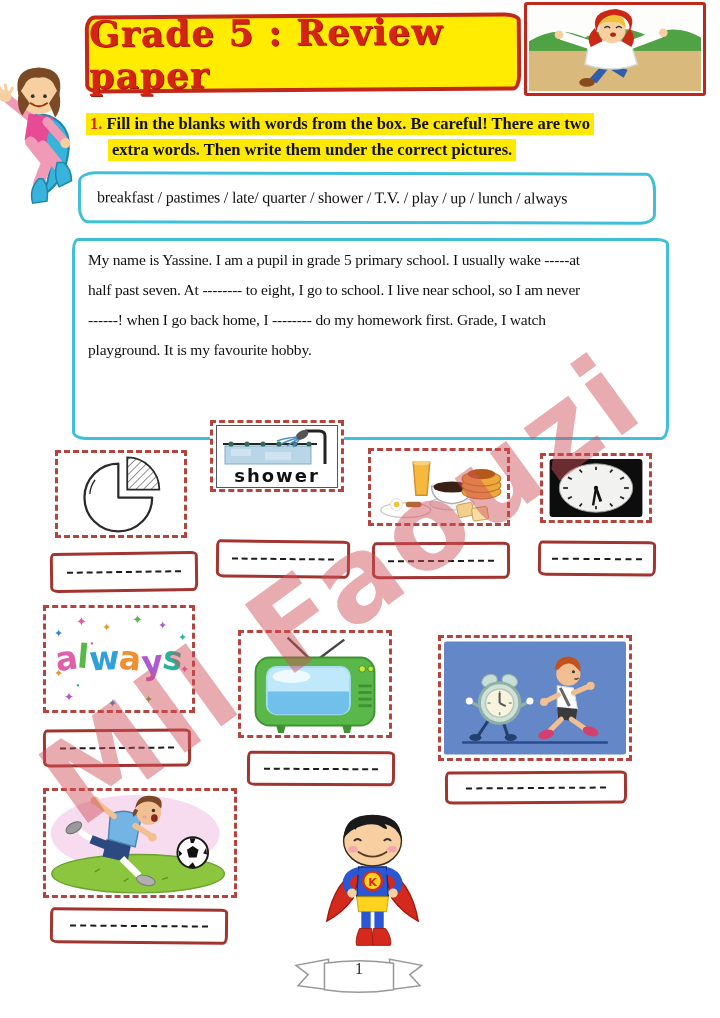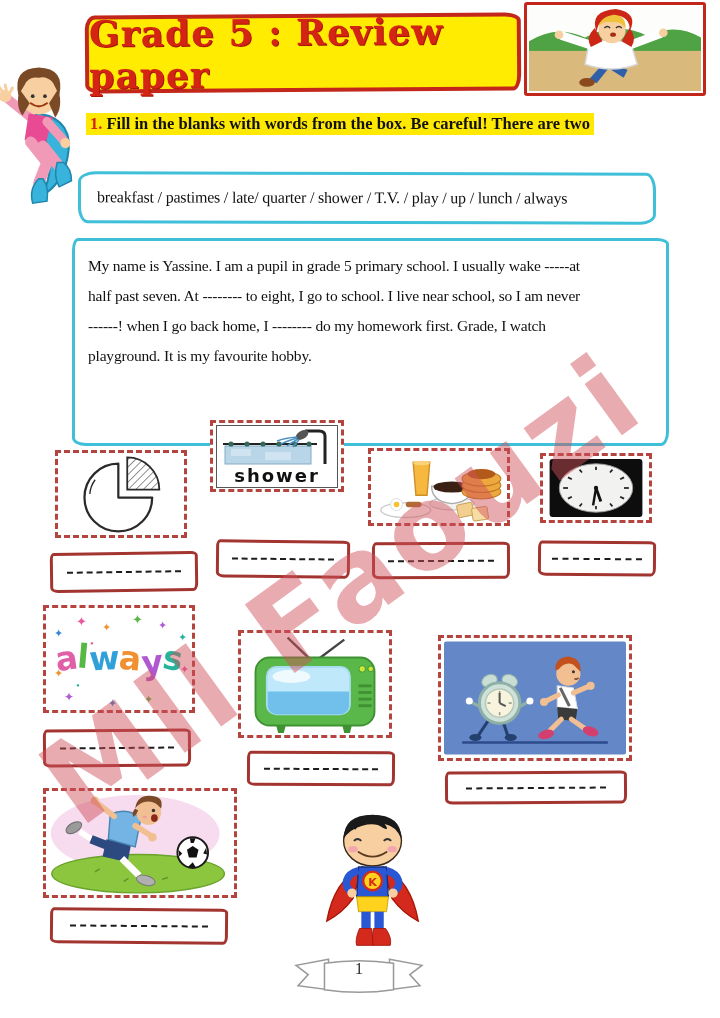--- a/index.html
+++ b/index.html
@@ -30,21 +30,21 @@
 
   
   .word-box{position:absolute;left:78px;top:172px;width:556px;height:46px;background:#fff;
     border:3.5px solid #3fc0d8;border-radius:18px 10px 16px 10px/10px 18px 10px 16px;
     display:flex;align-items:center;padding-left:16px;font-size:16px;letter-spacing:-0.2px;
     transform:rotate(0.15deg);}
 
   
   .passage-box{position:absolute;left:72px;top:238px;width:578px;height:192px;background:#fff;
     border:3.5px solid #3fc0d8;border-radius:6px 12px 8px 14px/12px 6px 14px 8px;
-    padding:10px 0 0 13px;box-sizing:content-box;font-size:15.5px;letter-spacing:-0.2px;}
+    padding:4px 0 0 13px;box-sizing:content-box;font-size:15.5px;letter-spacing:-0.2px;}
   .passage-box .pline{line-height:30px;white-space:nowrap;}
 
   
   .watermark{position:absolute;left:16px;top:742px;transform:rotate(-36deg);transform-origin:0 0;
     font-family:"DejaVu Sans",sans-serif;font-weight:bold;font-size:116px;letter-spacing:5px;
     color:rgba(206,80,90,0.48);white-space:nowrap;z-index:30;pointer-events:none;}
 
   
   .pic-box{position:absolute;background:#fff;border:3.5px dashed #b5433e;
     display:flex;align-items:center;justify-content:center;box-sizing:border-box;}
@@ -136,20 +136,23 @@
       <path d="M48,86 L64,106" stroke="#f09ab8" stroke-width="11" stroke-linecap="round"></path>
       <path d="M44,118 Q34,128 38,142 L52,140 Q54,126 48,118 Z" fill="#38b4dc" stroke="#1f86ac" stroke-width="1.5"></path>
       <path d="M62,102 Q58,116 64,126 L76,120 Q76,108 68,102 Z" fill="#38b4dc" stroke="#1f86ac" stroke-width="1.5"></path>
     </svg>
   </div>
 
   <div class="instruction">
     <div>
       <span class="hl"><span class="instr-num">1.</span>
       <span>Fill in the blanks with words from the box. Be careful! There are two</span></span>
+    </div>
+    <div class="instr-line2">
+      <span class="hl">extra words. Then write them under the correct pictures.</span>
     </div>
   </div>
 
   <div class="word-box">
     <span>breakfast / pastimes / late/ quarter / shower / T.V.  / play / up / lunch / always</span>
   </div>
 
   <div class="passage-box">
     <div class="pline">My name is Yassine. I am a pupil in grade 5 primary school. I usually wake -----at</div>
     <div class="pline">half past seven. At -------- to eight, I go to school. I live near school, so I am never</div>

